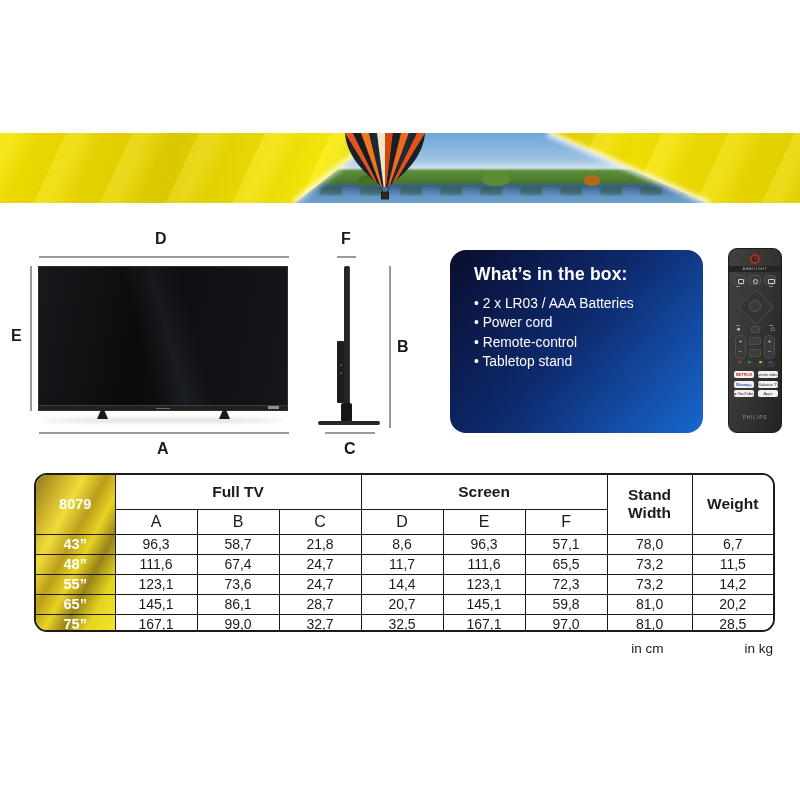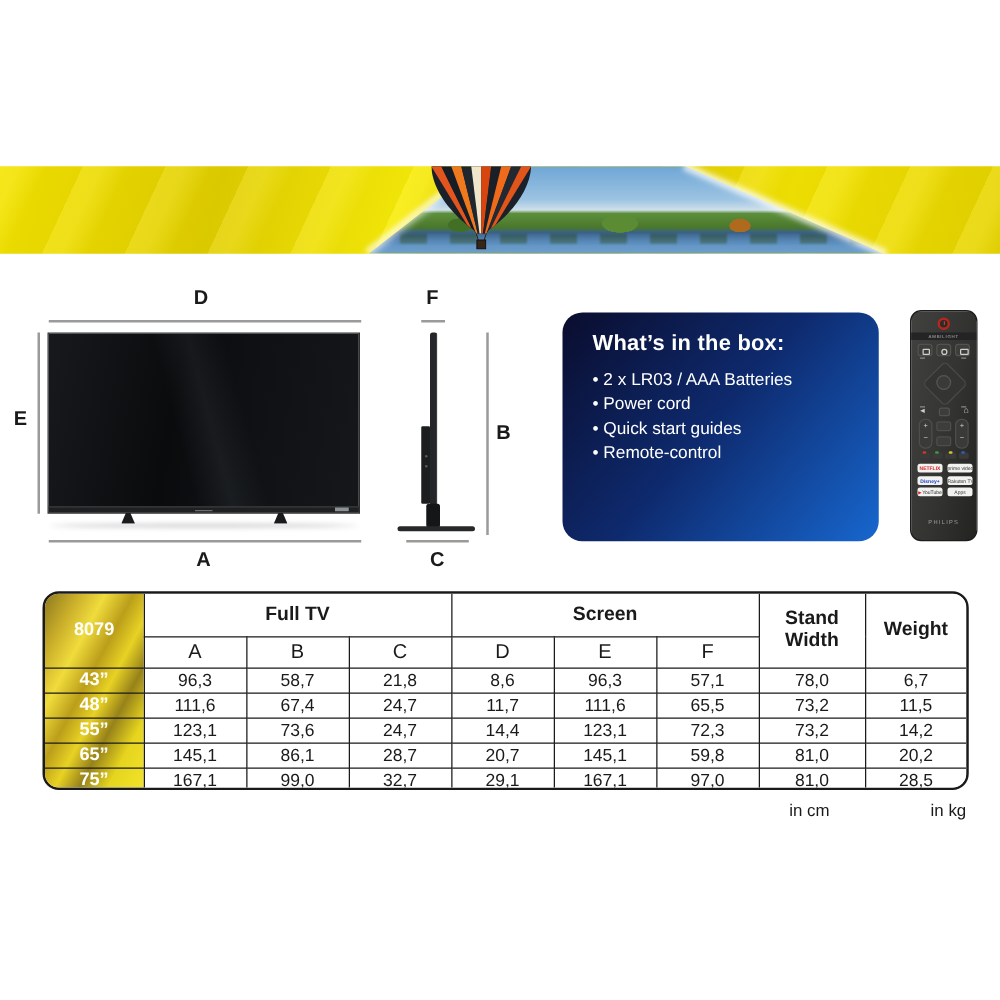--- a/index.html
+++ b/index.html
@@ -175,22 +175,22 @@
 <div class="abs dim-line" style="left:389px;top:266px;width:2px;height:162px;"></div>
 <div class="abs dim-label" style="left:397px;top:338px;">B</div>
 <div class="abs dim-line" style="left:325px;top:432px;width:50px;height:2px;"></div>
 <div class="abs dim-label" style="left:344px;top:440px;">C</div>
 
 <div class="abs blue-box">
   <h2>What’s in the box:</h2>
   <ul>
     <li>2 x LR03 / AAA Batteries</li>
     <li>Power cord</li>
-    <li>Quick start guides</li>
     <li>Remote-control</li>
+    <li>Tabletop stand</li>
   </ul>
 </div>
 
 <div class="abs remote">
   <div class="abs power">
       <i></i>
     </div>
   <div class="abs amb">AMBILIGHT</div>
   <div class="abs keyrow">
     <div class="key">
@@ -321,21 +321,21 @@
       <td class="val">145,1</td>
       <td class="val">59,8</td>
       <td class="val">81,0</td>
       <td class="val">20,2</td>
     </tr>
     <tr style="height:20px;">
       <th class="gold">75”</th>
       <td class="val">167,1</td>
       <td class="val">99,0</td>
       <td class="val">32,7</td>
-      <td class="val">29,1</td>
+      <td class="val">32,5</td>
       <td class="val">167,1</td>
       <td class="val">97,0</td>
       <td class="val">81,0</td>
       <td class="val">28,5</td>
     </tr>
   </tbody>
     </table>
 </div>
 <div class="abs units" style="left:605px;top:641px;width:85px;">in cm</div>
 <div class="abs units" style="left:690px;top:641px;width:83px;text-align:right;">in kg</div>

